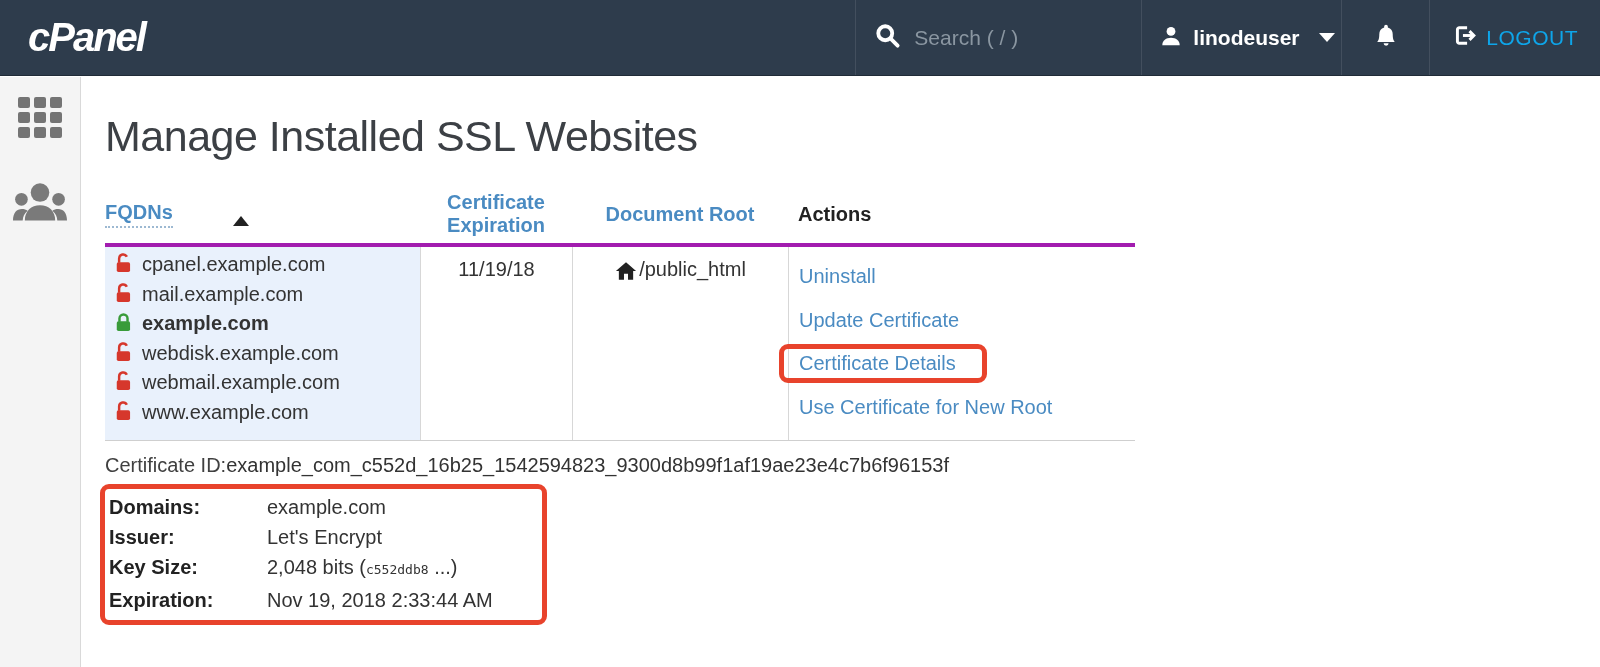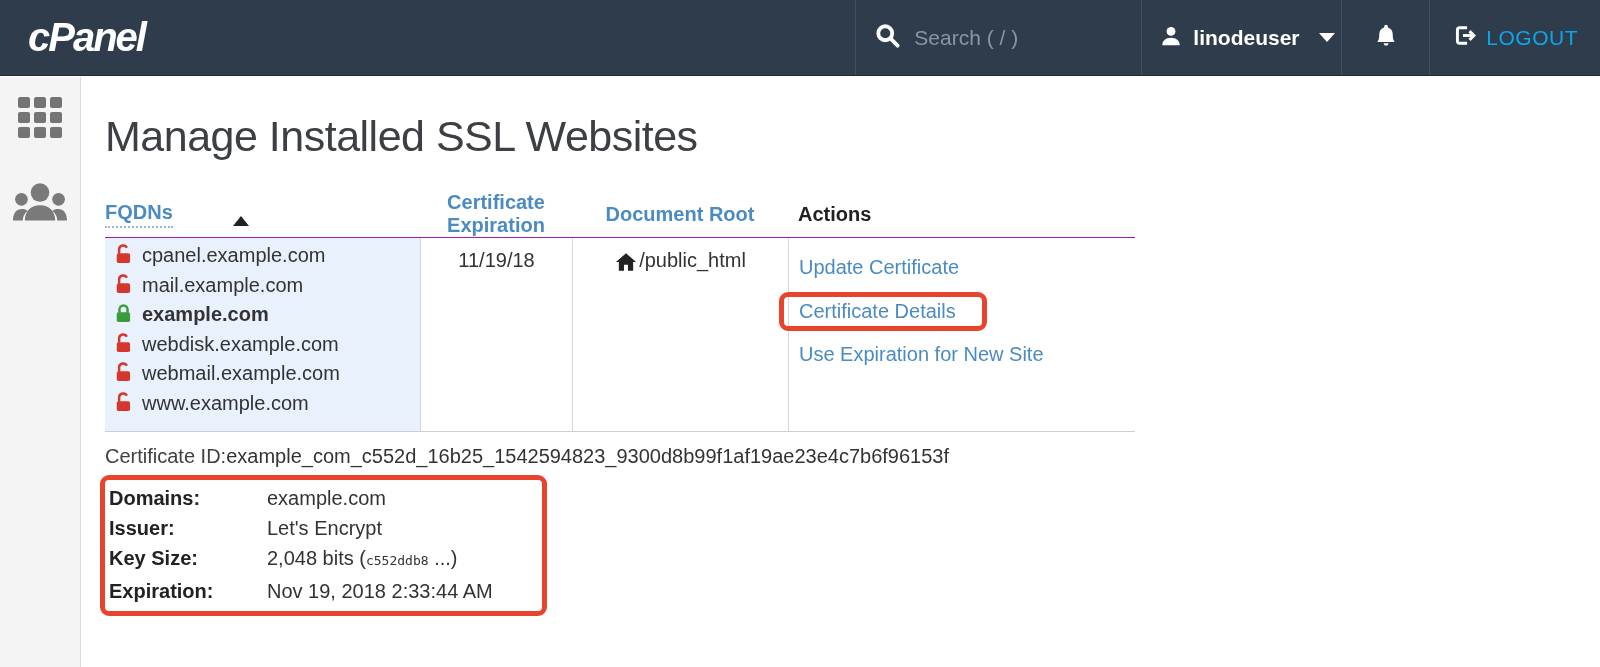--- a/index.html
+++ b/index.html
@@ -47,21 +47,21 @@
   .sidebar .side-icon + .side-icon { margin-top: 36px; }
 
   
   .main { margin-left: 81px; padding: 20px 0 0 24px; }
   h1.page-title {
     font-size: 43px; font-weight: 400; color: #3c4045; letter-spacing: -0.5px;
     margin: 16px 0 30px 0;
   }
 
   .ssl-table { width: 1030px; font-size: 20px; color: #333; }
-  .thead { display: flex; align-items: center; border-bottom: 1px solid #a21caf; }
+  .thead { display: flex; align-items: center; padding-bottom: 6px; border-bottom: 4px solid #a21caf; }
   .th { font-weight: bold; }
   .th-blue { color: #4a8bc2; }
   .col1 { width: 315px; }
   .col2 { width: 152px; text-align: center; }
   .col3 { width: 216px; text-align: center; }
   .col4 { width: 347px; padding-left: 10px; }
   .th .label-dotted { display: inline-block; border-bottom: 2px dotted #9db9d2; padding-bottom: 2px; cursor: pointer; }
   .th-fqdns-wrap { display: flex; align-items: flex-end; }
   .sort-arrow {
     width: 0; height: 0; margin-left: 60px; margin-bottom: 2px;
@@ -253,29 +253,32 @@
         <span>
           <svg width="22" height="22" viewBox="0 0 24 24" fill="#222">
             <path d="M12 2.5 23 12h-3.2v9.5h-5.6v-6.4h-4.4v6.4H4.2V12H1z"></path>
           </svg>
         </span>
         <span>/public_html</span>
       </div>
 
       <div class="col4 cell-actions">
         <div class="action-row">
+          <a class="action-link">Uninstall</a>
+        </div>
+        <div class="action-row">
           <a class="action-link">Update Certificate</a>
         </div>
         <div class="action-row">
           <span class="annotate-inline">
             <a class="action-link">Certificate Details</a>
           </span>
         </div>
         <div class="action-row">
-          <a class="action-link">Use Expiration for New Site</a>
+          <a class="action-link">Use Certificate for New Root</a>
         </div>
       </div>
     </div>
   </div>
 
   <div class="details">
     <div class="cert-id-line">
       <span class="lbl">Certificate ID:</span><span>example_com_c552d_16b25_1542594823_9300d8b99f1af19ae23e4c7b6f96153f</span>
     </div>
     <div class="details-box">

